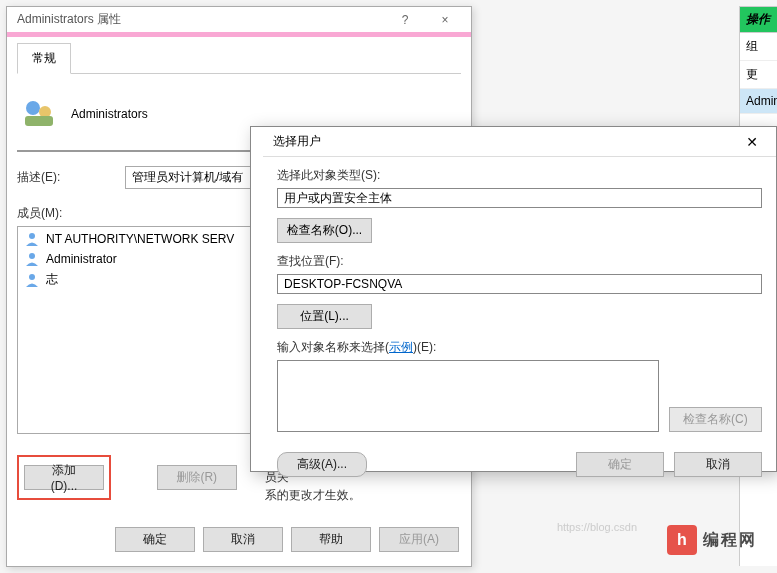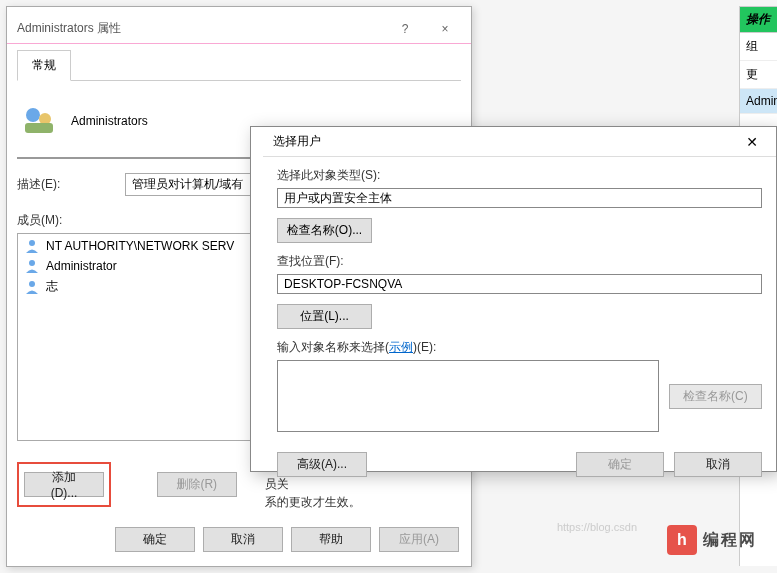--- a/index.html
+++ b/index.html
@@ -1,20 +1,20 @@
 <!DOCTYPE html>
 <html><head>
   <meta charset="utf-8">
   <style>
     * { box-sizing: border-box; margin: 0; padding: 0; font-family: "Microsoft YaHei", "Segoe UI", sans-serif; font-size: 12px; }
     body { background: #f5f5f5; width: 777px; height: 573px; position: relative; overflow: hidden; }
     
     
     .prop-dialog { position: absolute; left: 6px; top: 6px; width: 466px; height: 561px; background: #fff; border: 1px solid #aaa; box-shadow: 2px 2px 8px rgba(0,0,0,0.15); }
-    .titlebar { height: 30px; display: flex; align-items: center; padding: 0 6px 0 10px; background: #fff; border-bottom: 1px solid #f9a8d4; margin-top: 7px; }
+    .titlebar { height: 30px; display: flex; align-items: center; padding: 0 6px 0 10px; background: #fff; border-bottom: 5px solid #f9a8d4; }
     .titlebar-title { flex: 1; color: #555; }
     .titlebar-btn { width: 40px; height: 28px; display: flex; align-items: center; justify-content: center; color: #666; cursor: pointer; }
     
     .prop-body { padding: 6px 10px; }
     .tabs { display: flex; border-bottom: 1px solid #ccc; margin-bottom: 12px; }
     .tab { padding: 6px 14px; border: 1px solid #ccc; border-bottom: 1px solid #fff; margin-bottom: -1px; background: #fff; cursor: pointer; }
     
     .group-header { display: flex; align-items: center; gap: 14px; padding: 10px 4px 18px 4px; border-bottom: 2px solid #999; margin-bottom: 14px; }
     .group-icon { width: 36px; height: 36px; }
     
@@ -40,21 +40,21 @@
     .select-titlebar-title { flex:1; }
     .close-x { width: 44px; height: 28px; display: flex; align-items: center; justify-content: center; font-size: 14px; cursor: pointer; }
     
     .select-body { padding: 10px 14px; }
     .sel-label { margin-bottom: 4px; color: #333;}
     .sel-row { display: flex; gap: 10px; margin-bottom: 10px; align-items: stretch; flex-direction: column;}
     .sel-input { flex: 1; height: 25px; border: 1px solid #888; padding: 2px 6px; background: #fff;}
     .sel-btn { width: 95px; background: #e1e1e1; border: 1px solid #adadad; cursor: pointer; display:flex; align-items:center; justify-content:center; height: 25px;}
     .sel-btn.disabled { color: #999; background: #e8e8e8;}
     .sel-textarea { width: 389px; height: 72px; border: 1px solid #888; padding: 2px 6px; resize: none; background: #fff;}
-    .textarea-row { display: flex; gap: 10px; align-items: center;}
+    .textarea-row { display: flex; gap: 10px; align-items: flex-end;}
     .link { color: #0066cc; text-decoration: underline; cursor: pointer; }
     
     .select-bottom { display: flex; padding: 10px 14px; gap: 10px; }
     .select-bottom .spacer { flex: 1; }
     
     
     .actions-panel { position: absolute; right: 0; top: 6px; width: 38px; height: 560px; background: #fff; border-left: 1px solid #ccc; border-top: 1px solid #ccc;}
     .actions-header { background: #22c55e; border-bottom:1px solid #ccc; padding: 4px 6px; font-weight: bold; font-style: italic;}
     .actions-item { padding: 5px 6px; border-bottom:1px solid #eee; white-space: nowrap; overflow: hidden; cursor:pointer;}
     .actions-item.sel { background: #cde6f7; }
@@ -160,21 +160,21 @@
     </div>
     <div class="sel-label">
       <span>输入对象名称来选择(</span><span class="link">示例</span><span>)(E):</span>
     </div>
     <div class="textarea-row">
       <textarea class="sel-textarea" value="" style=""></textarea>
       <button class="sel-btn disabled" style="height:25px;">检查名称(C)</button>
     </div>
   </div>
   <div class="select-bottom">
-    <button class="btn" style="min-width:90px;">高级(A)...</button>
+    <button class="btn" style="min-width:90px;border-radius:10px;">高级(A)...</button>
     <div class="spacer"></div>
     <button class="btn disabled" style="min-width:88px;">确定</button>
     <button class="btn" style="min-width:88px;">取消</button>
   </div>
 </div>
 
 <div class="wm-url">https://blog.csdn</div>
 <div class="watermark">
   <div class="wm-logo">h</div>
   <div class="wm-text">编程网</div>

